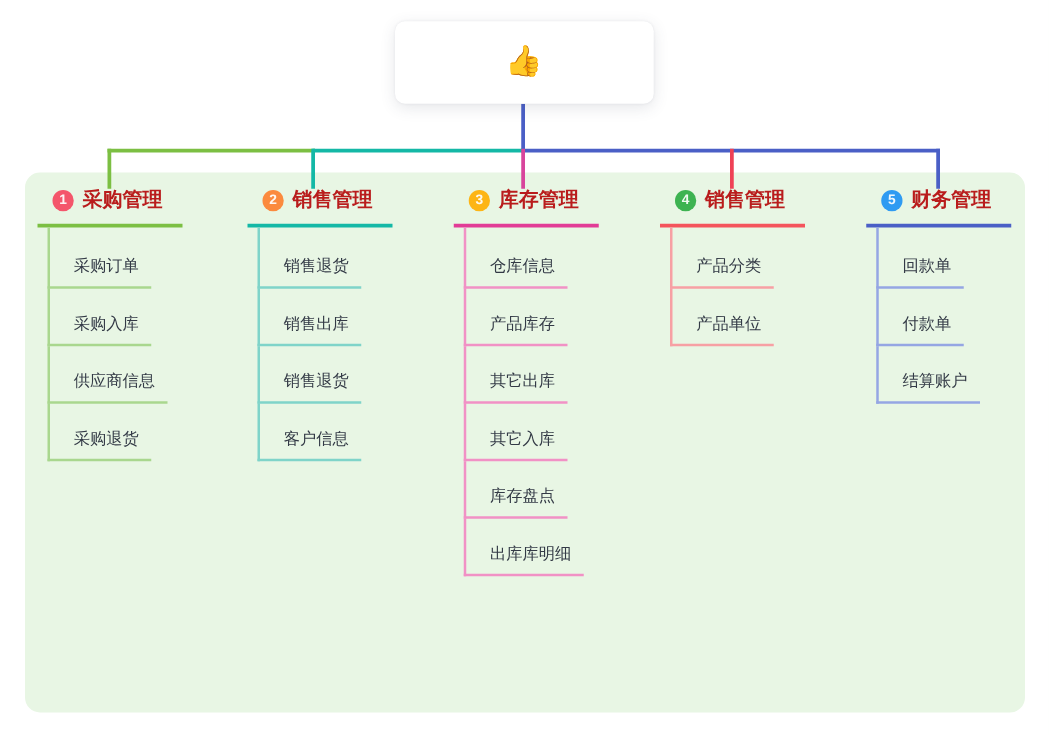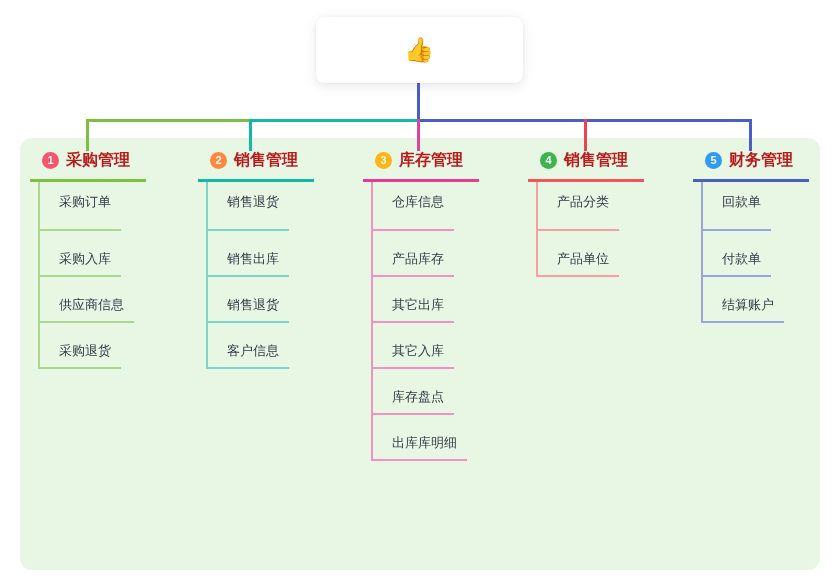--- a/index.html
+++ b/index.html
@@ -30,21 +30,21 @@
     color:rgba(255,255,255,.92);font-size:11px;font-weight:bold;
     display:flex;align-items:center;justify-content:center;line-height:1;
   }
   .branch-title{font-size:16px;color:#b91c1c;font-weight:700;white-space:nowrap;}
   .branch-body{margin-left:8px;width:fit-content;}
   .item{
     box-sizing:border-box;height:46px;width:fit-content;white-space:nowrap;
     display:flex;align-items:flex-end;padding:0 10px 7px 19px;
     border-left:2px solid var(--light);border-bottom:2px solid var(--light);cursor:pointer;
   }
-  .item:first-child{height:49px;align-items:center;}
+  .item:first-child{height:49px;}
   .item-label{font-size:13px;color:#333a46;}
 </style>
 </head>
 <body>
 
 <div id="canvas" style="background: rgb(255, 255, 255);">
 
   <div class="panel" id="panel" style="background: rgb(232, 246, 228);"></div>
 
   <div id="connectors">

